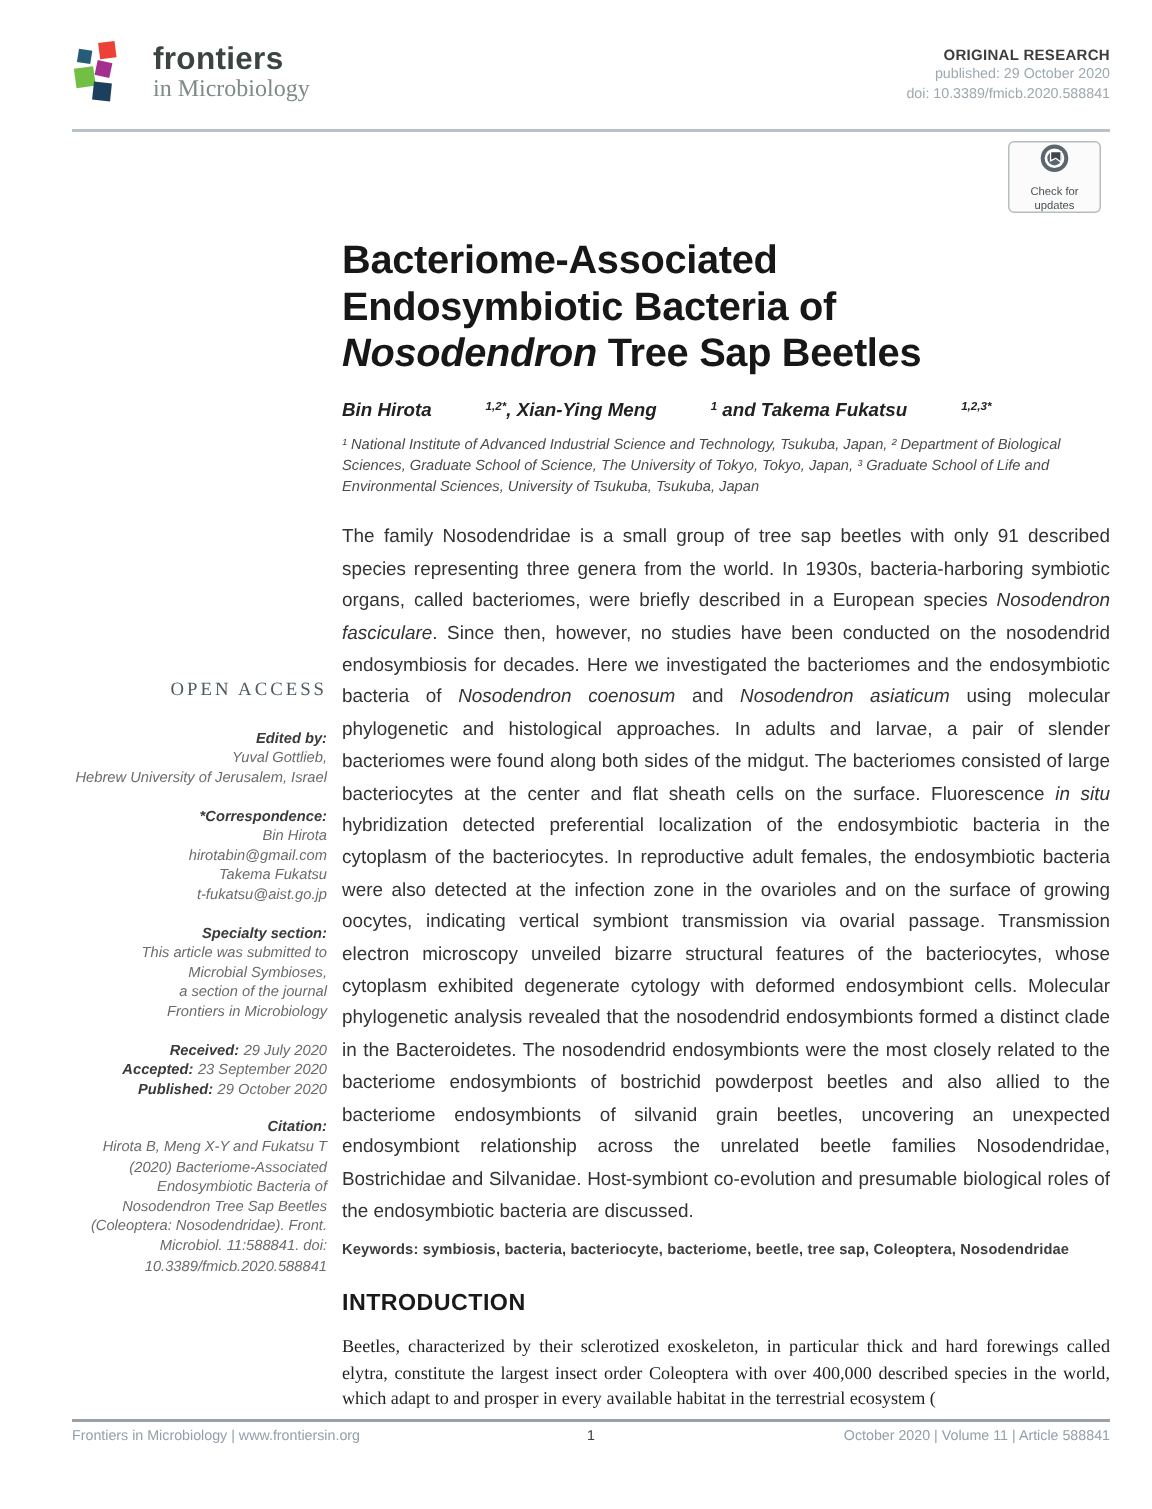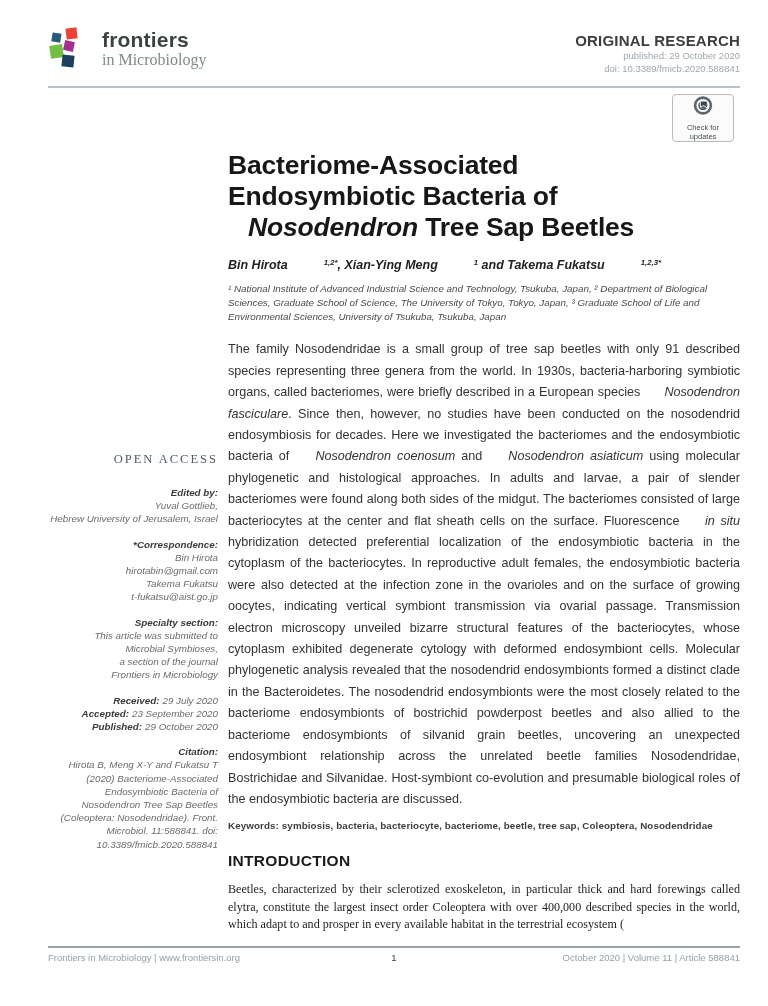--- a/index.html
+++ b/index.html
@@ -11,21 +11,21 @@
   }
 
   
   .header { position:absolute; left:48px; right:28px; top:26px;
     display:flex; justify-content:space-between; align-items:flex-start; }
   .logo { display:flex; align-items:flex-start; gap:14px; }
   .logo-text { padding-top:4px; }
   .logo-name { font-size:21px; font-weight:bold; color:#3c4442; letter-spacing:0.2px; line-height:20px; }
   .logo-sub { font-size:16px; color:#7e8b87; font-family:"Liberation Serif", serif; line-height:19px; }
   .header-meta { text-align:right; padding-top:6px; }
-  .article-type { font-size:15px; font-weight:bold; color:#3d3d3d; letter-spacing:0.2px; }
+  .article-type { font-size:10px; font-weight:bold; color:#3d3d3d; letter-spacing:0.2px; }
   .pub-line, .doi-line { font-size:9.5px; color:#9da8b0; line-height:13px; }
   .header-rule { position:absolute; left:48px; right:28px; top:86px; height:2px; background:#b9c2c8; }
 
   
   .update-badge { position:absolute; right:34px; top:94px; width:62px; height:48px;
     border:1px solid #b6bdc1; border-radius:4px; background:#fbfbfb;
     display:flex; flex-direction:column; align-items:center; justify-content:center; gap:8px; cursor:pointer; }
   .badge-text { font-size:7.5px; color:#4a4f52; text-align:center; line-height:8.5px; width:44px; }
 
   
@@ -34,33 +34,33 @@
     color:#4e5a64; margin-bottom:19px; }
   .sb-block { margin-bottom:12px; font-style:italic; font-size:9.8px; line-height:13.2px; color:#6b6b6b; }
   .sb-label { font-weight:bold; color:#3a3a3a; }
   .sb-line { color:#6b6b6b; }
   .sb-date { }
   .sb-date .val { margin-left:3px; font-weight:normal; display:inline; color:#6b6b6b; }
   .sb-date .lab { font-weight:bold; color:#3a3a3a;margin-top:12px; }
   .sb-citation-text { color:#6b6b6b; }
 
   
-  .main { position:absolute; left:228px; top:150px; width:512px; height:796px; overflow:hidden; }
+  .main { position:absolute; left:228px; top:158px; width:512px; height:796px; overflow:hidden; }
   .title { font-size:26.5px; font-weight:bold; color:#171717; line-height:31px; letter-spacing:-0.2px; }
   .title .seg-i { font-style:italic; }
   .authors { margin-top:15px; font-size:12.5px; font-weight:bold; font-style:italic; color:#222; }
   .affiliations { margin-top:10px; font-size:9.8px; font-style:italic; color:#4a4a4a; line-height:13.8px; }
   .abstract { margin-top:16px; font-size:12.6px; line-height:21.4px; color:#333;
     text-align:justify; }
   .keywords { margin-top:10px; font-size:9.8px; font-weight:bold; color:#3d3d3d; letter-spacing:0.1px; }
   .section-heading { margin-top:21px; font-size:15.5px; font-weight:bold; color:#1a1a1a; letter-spacing:0.3px; }
   .intro { margin-top:11px; font-family:"Liberation Serif", serif; font-size:12.1px;
     line-height:17.5px; color:#1f1f1f; text-align:justify; }
 
-  .seg-i { font-style:italic;margin-left:20px; }
+  .seg-i { font-style:italic; }
   .seg-sup { font-size:0.62em; position:relative; top:-0.5em;padding-left:36px; }
 
   
   .footer-rule { position:absolute; left:48px; right:28px; top:946px; height:2px; background:#9aa2a8; }
   .footer { position:absolute; left:48px; right:28px; top:952px;
     display:flex; justify-content:space-between; align-items:baseline; font-size:9.5px; color:#93a0aa; }
   .footer .page-num { color:#3c3c3c; position:absolute; left:0; right:0; text-align:center; }
 </style>
 </head>
 <body>

